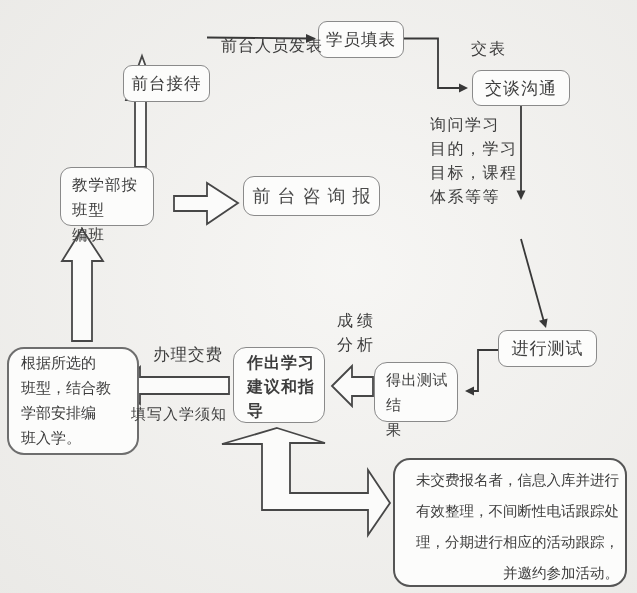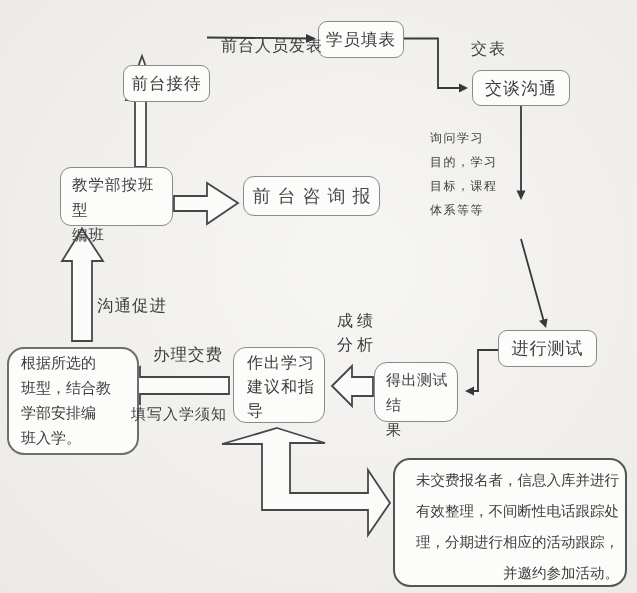--- a/index.html
+++ b/index.html
@@ -21,29 +21,29 @@
   }
   .center{display:flex; align-items:center; justify-content:center; text-align:center;}
   .lbl{position:absolute; z-index:3; white-space:pre-line;}
 
   .n-reception{left:123px; top:19px;  width:87px;  height:37px; font-size:16.5px; letter-spacing:1px;margin-top:46px;}
   .n-fill     {left:318px; top:21px;  width:86px;  height:37px; font-size:16.5px; letter-spacing:1px;}
   .n-talk     {left:472px; top:70px;  width:98px;  height:36px; font-size:17px;   letter-spacing:1px;}
   .n-subject  {left:472px; top:202px; width:98px;  height:36px; font-size:17px;   letter-spacing:1px; border-radius:7px;}
   .n-test     {left:498px; top:330px; width:99px;  height:37px; font-size:17px;   letter-spacing:1px;}
   .n-result   {left:374px; top:362px; width:84px;  height:60px; font-size:15px; line-height:25px; padding:4px 2px 0 11px; letter-spacing:.5px; border-radius:13px;}
-  .n-advice   {left:233px; top:347px; width:92px;  height:76px; font-size:16px; line-height:24px; padding:3px 2px 16px 13px; letter-spacing:1px; border-radius:13px;}
+  .n-advice   {left:233px; top:347px; width:92px;  height:76px; font-size:16px; line-height:24px; padding:3px 2px 16px 13px; letter-spacing:1px; border-radius:13px;font-weight:bold;}
   .n-class    {left:7px;   top:347px; width:132px; height:108px; font-size:15px; line-height:25px; padding:1px 2px 0 12px; border-radius:17px; border-width:2px; border-color:#6e6e6e;}
-  .n-dept     {left:60px;  top:167px; width:113px; height:59px; font-size:15.5px; line-height:25px; padding:4px 2px 0 11px; letter-spacing:1px; border-radius:11px;}
+  .n-dept     {left:60px;  top:167px; width:94px; height:59px; font-size:15.5px; line-height:25px; padding:4px 2px 0 11px; letter-spacing:1px; border-radius:11px;}
   .n-consult  {left:243px; top:176px; width:137px; height:40px; font-size:18px; letter-spacing:7px; padding-left:7px; border-radius:11px; color:#4a4a4a;}
   .n-unpaid   {left:393px; top:458px; width:234px; height:129px; font-size:14.5px; line-height:31px; padding:5px 6px 0 14px; border-radius:17px; border:2px solid #555;text-align:right;}
 
   .l-issue   {left:221px; top:4px;   font-size:16px;  letter-spacing:1px;margin-top:32px;}
   .l-submit  {left:450px; top:39px;  font-size:16px;  letter-spacing:2px;margin-left:21px;}
-  .l-ask     {left:430px; top:113px; font-size:12px;  line-height:24px; letter-spacing:1.5px;margin-top:13px;}
+  .l-ask     {left:430px; top:113px; font-size:16px;  line-height:24px; letter-spacing:1.5px;}
   .l-score   {left:337px; top:309px; font-size:16px;  line-height:24px; letter-spacing:4px;}
   .l-pay     {left:153px; top:344px; font-size:16.5px; letter-spacing:1px;}
   .l-notice  {left:131px; top:405px; font-size:15px;  letter-spacing:1px;}
   .l-promote {left:97px;  top:295px; font-size:16.5px; letter-spacing:1px;}
 </style>
 </head>
 <body>
 
 <div class="canvas">
 
@@ -99,15 +99,14 @@
   <div class="lbl l-issue">前台人员发表</div>
   <div class="lbl l-submit">交表</div>
   <div class="lbl l-ask">询问学习
 目的，学习
 目标，课程
 体系等等</div>
   <div class="lbl l-score">成绩
 分析</div>
   <div class="lbl l-pay">办理交费</div>
   <div class="lbl l-notice">填写入学须知</div>
-  <div class="lbl l-promote">沟通促进</div>
 
 </div>
 
 </body></html>

